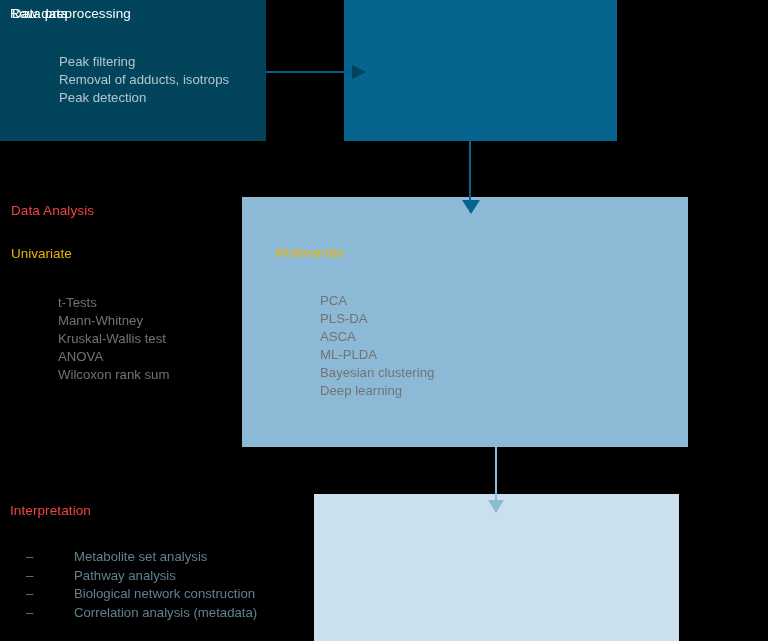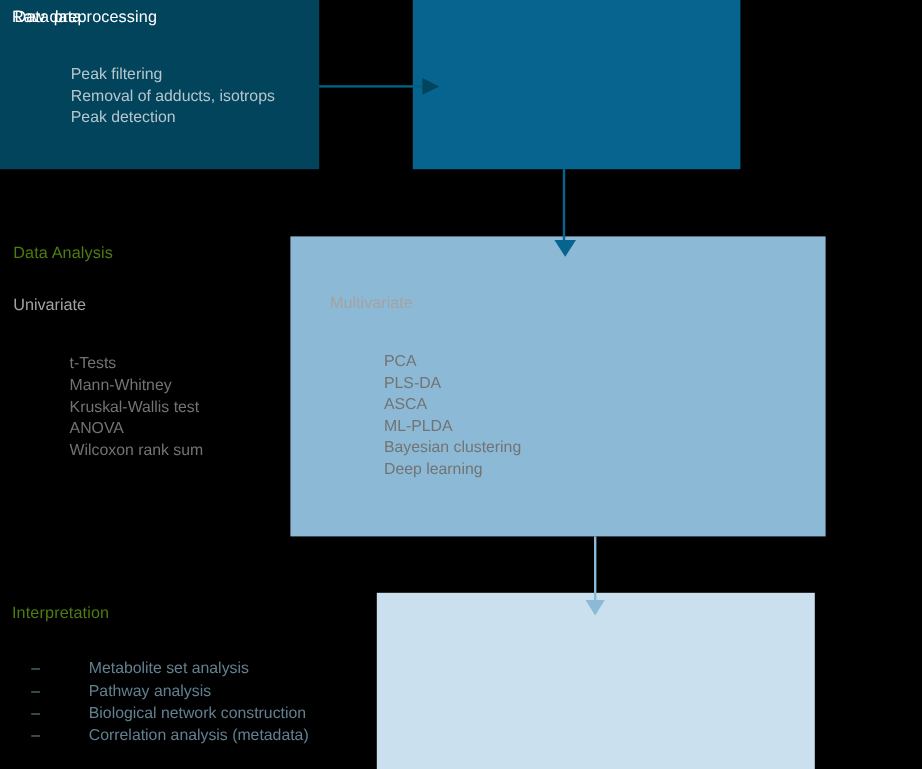--- a/index.html
+++ b/index.html
@@ -38,32 +38,32 @@
   }
 
   
   .box-title {
     position: absolute;
     font-size: 13.5px;
     letter-spacing: 0.1px;
     white-space: nowrap;
   }
   .title-on-dark { color: #ffffff; }
-  .title-on-light { color: #4d7c0f; }
+  .title-on-light { color: #ef4444; }
 
   #raw-data-title   { left: 10px;  top: 6px; }
   #preprocessing-title { left: 12px; top: 6px; }
   #analysis-title   { left: 11px;  top: 203px; }
   #interpretation-title { left: 10px; top: 503px; }
 
   
   .sub-title {
     position: absolute;
     font-size: 13.5px;
-    color: #a3a3a3;
+    color: #eab308;
     white-space: nowrap;
   }
   #univariate-title  { left: 11px;  top: 246px; }
   #multivariate-title{ left: 275px; top: 245px; }
 
   
   .item-list {
     position: absolute;
     margin: 16px;
     padding: 0;

